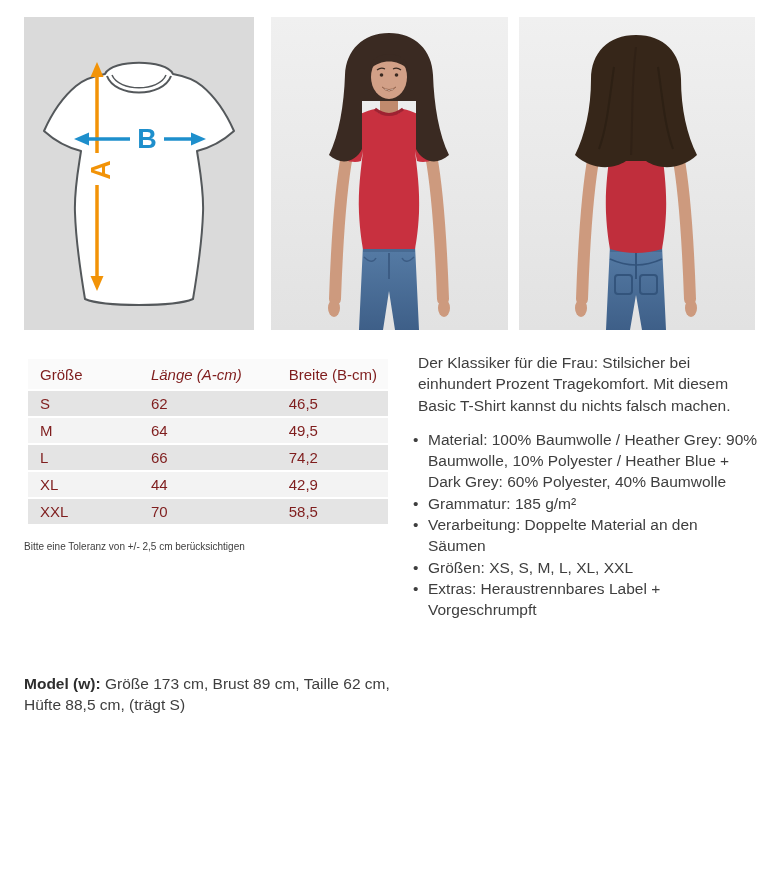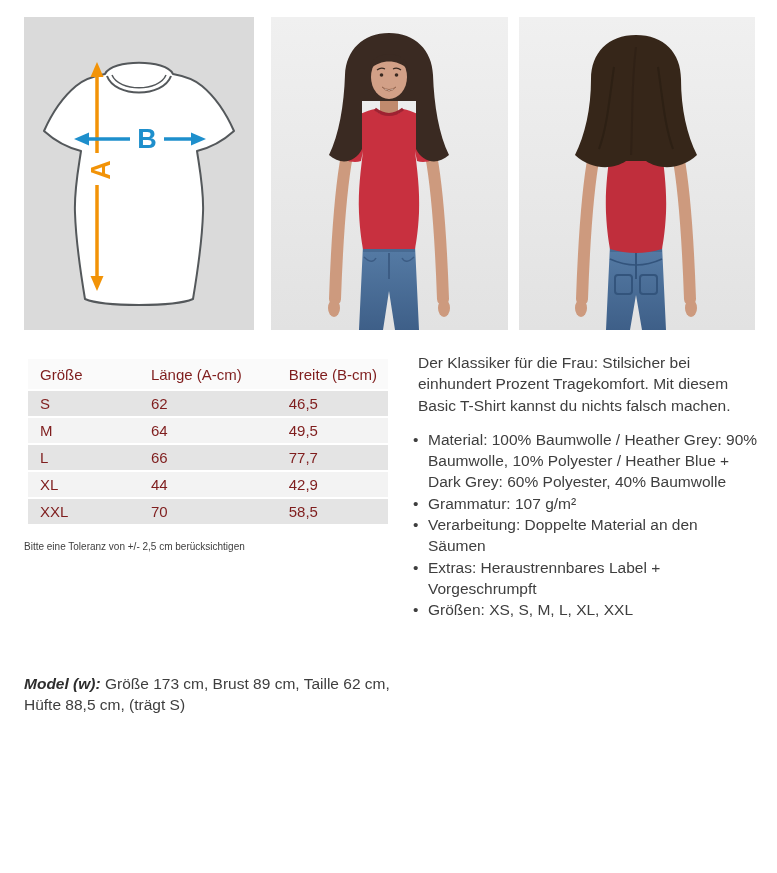--- a/index.html
+++ b/index.html
@@ -20,25 +20,25 @@
     position:absolute;left:28px;top:357px;width:360px;
     border-collapse:separate;border-spacing:0 2px;font-size:15px;color:#7f1d1d;
   }
   table.sizes th{
     font-weight:400;text-align:left;background:#fafafa;height:26px;
     padding:2px 0 2px 12px;
   }
   table.sizes td{height:25px;padding:0 0 0 12px;}
   table.sizes tbody tr:nth-child(odd){background:#e4e4e4;}
   table.sizes tbody tr:nth-child(even){background:#f3f3f3;}
-  .col-size{width:109px;} .col-len{width:141px;} .col-wid{width:110px;}
+  .col-size{width:109px;} .col-len{width:141px;font-style:italic;} .col-wid{width:110px;}
 
   .tolerance{position:absolute;left:24px;top:536px;width:375px;font-size:10px;line-height:21px;}
   .model-info{position:absolute;left:24px;top:673px;width:375px;font-size:15.5px;line-height:21px;}
-  .model-info b{font-weight:700;color:#2e2e2e;font-style:italic;}
+  .model-info b{font-weight:700;color:#2e2e2e;}
 
   .desc{position:absolute;left:403px;top:352px;width:363px;font-size:15.5px;line-height:21.3px;hyphens:auto;}
   .desc p{margin:0 0 13px 15px;}
   .desc ul{margin:8px;padding:0;list-style:none;}
   .desc li{position:relative;padding-left:17px;margin:0;}
   .desc li::before{content:"\2022";position:absolute;left:2px;top:0;}
 </style>
 </head>
 <body>
 
@@ -202,21 +202,21 @@
         <td>46,5</td>
       </tr>
       <tr>
         <td>M</td>
         <td>64</td>
         <td>49,5</td>
       </tr>
       <tr>
         <td>L</td>
         <td>66</td>
-        <td>77,7</td>
+        <td>74,2</td>
       </tr>
       <tr>
         <td>XL</td>
         <td>44</td>
         <td>42,9</td>
       </tr>
       <tr>
         <td>XXL</td>
         <td>70</td>
         <td>58,5</td>
@@ -228,20 +228,20 @@
 
   <div class="model-info">
     <b>Model (w):</b>
     <span>Größe 173 cm, Brust 89 cm, Taille 62 cm, Hüfte 88,5 cm, (trägt S)</span>
   </div>
 
   <div class="desc">
     <p>Der Klassiker für die Frau: Stilsicher bei einhundert Prozent Tragekomfort. Mit diesem Basic T-Shirt kannst du nichts falsch machen.</p>
     <ul>
       <li>Material: 100% Baumwolle / Heather Grey: 90% Baumwolle, 10%  Polyester / Heather Blue + Dark Grey: 60% Polyester, 40% Baumwolle</li>
-      <li>Grammatur: 107 g/m²</li>
+      <li>Grammatur: 185 g/m²</li>
       <li>Verarbeitung: Doppelte Material an den Säumen</li>
+      <li>Größen: XS, S, M, L, XL, XXL</li>
       <li>Extras: Heraustrennbares Label + Vorgeschrumpft</li>
-      <li>Größen: XS, S, M, L, XL, XXL</li>
     </ul>
   </div>
 
 </div>
 
 </body></html>

